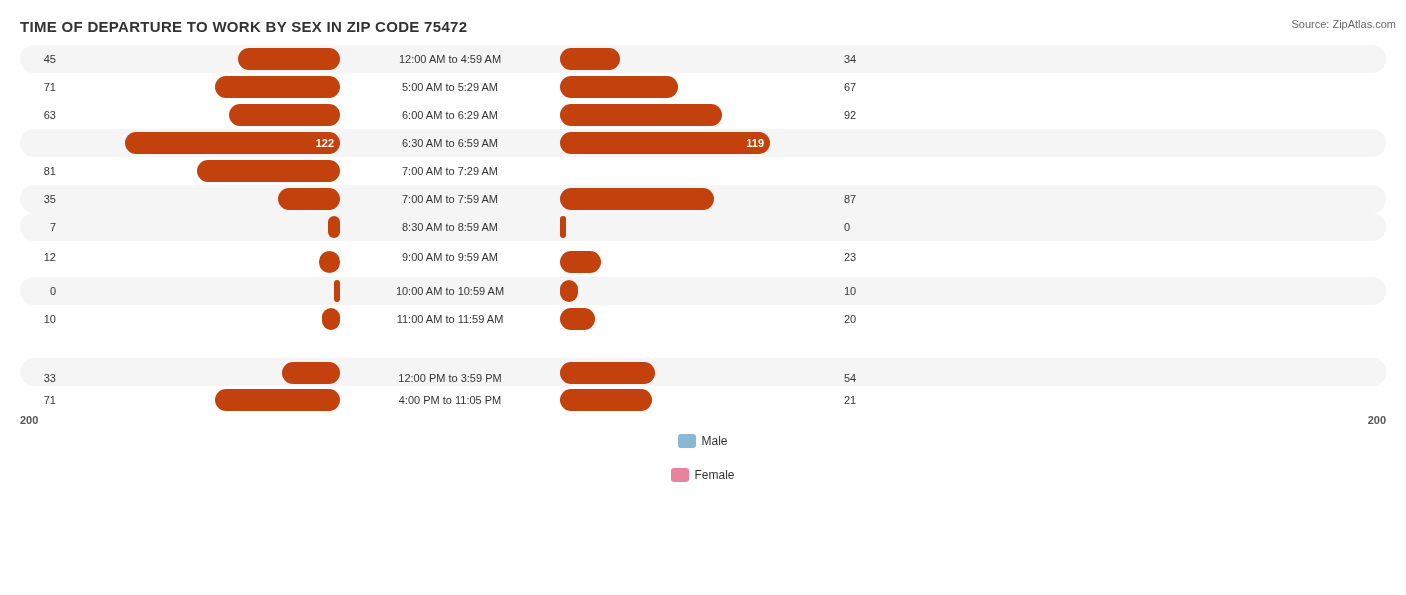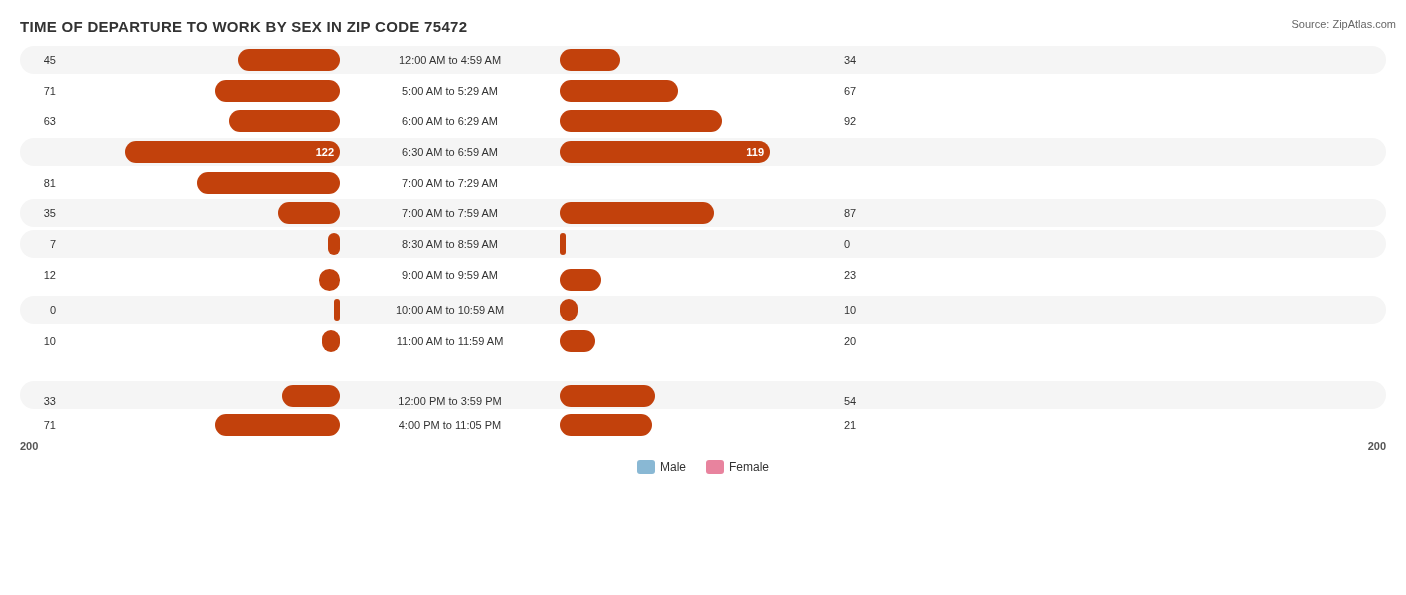--- a/index.html
+++ b/index.html
@@ -112,26 +112,26 @@
       color: #333;
       padding-left: 4px;
       flex-shrink: 0;
     }
     .row-bg {
       background: #f5f5f5;
       border-radius: 14px;
     }
     .legend {
       display: flex;
-      justify-content: center;
       align-items: center;
       gap: 20px;
       margin-top: 8px;
       font-size: 12px;
       color: #333;
+      flex-direction: column;
     }
     .legend-item {
       display: flex;
       align-items: center;
       gap: 5px;
     }
     .legend-swatch {
       width: 18px;
       height: 14px;
       border-radius: 3px;

